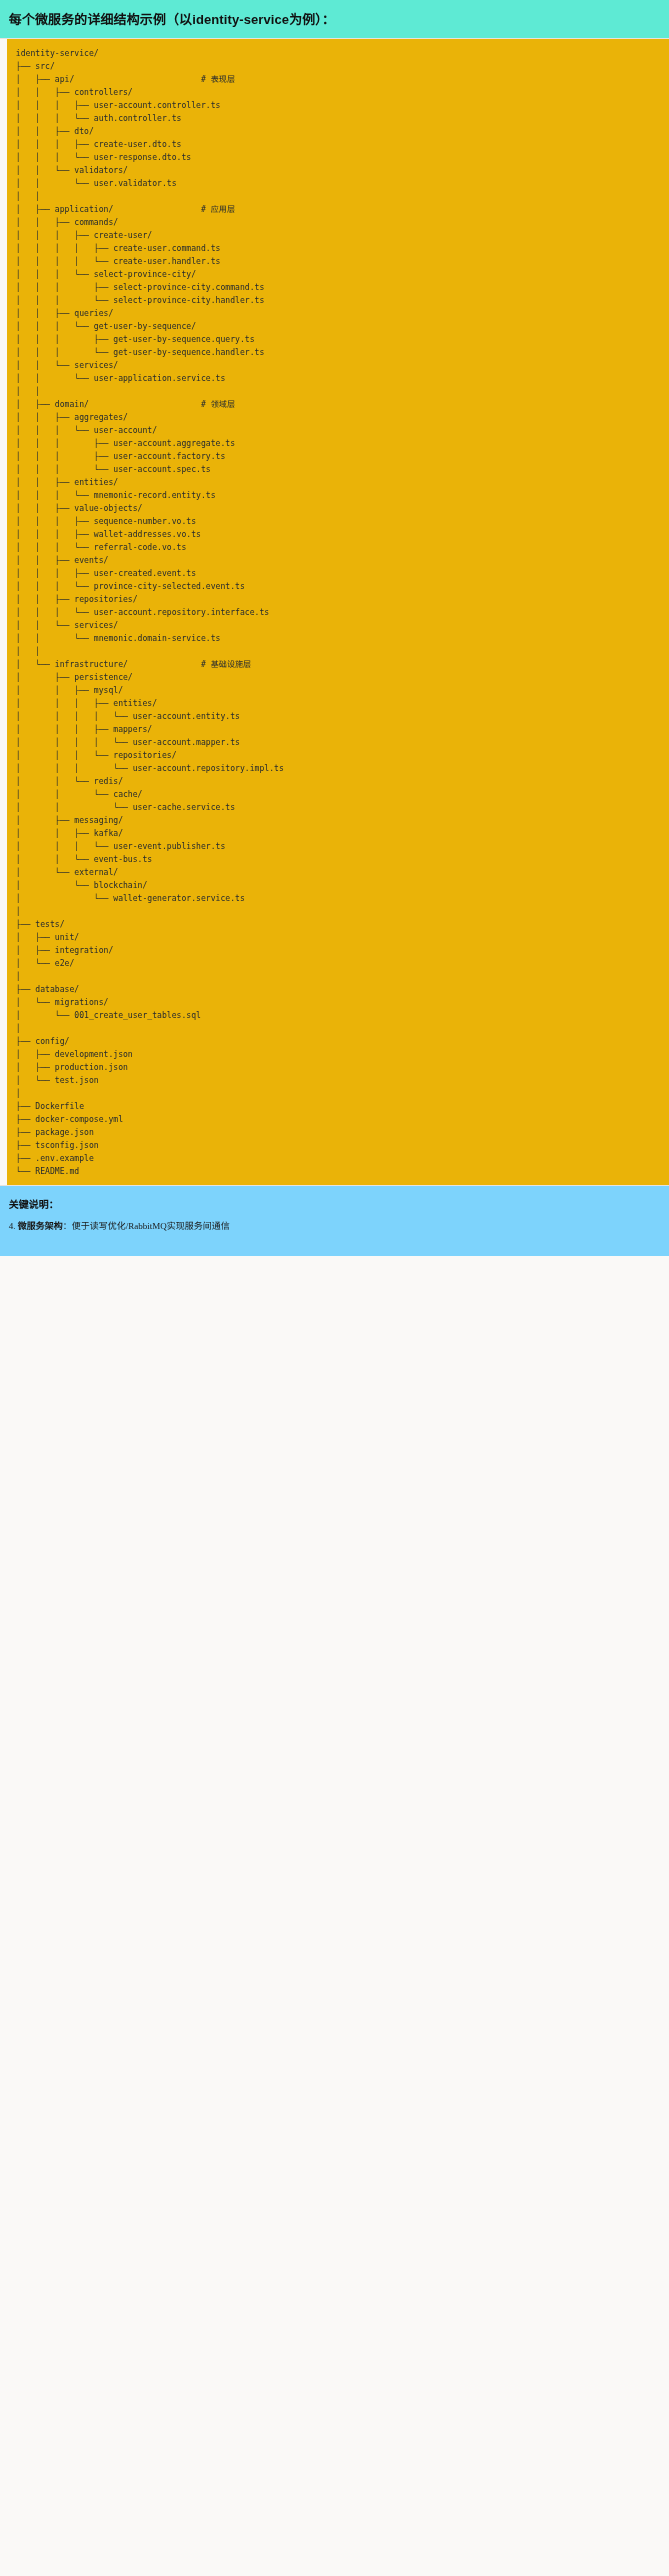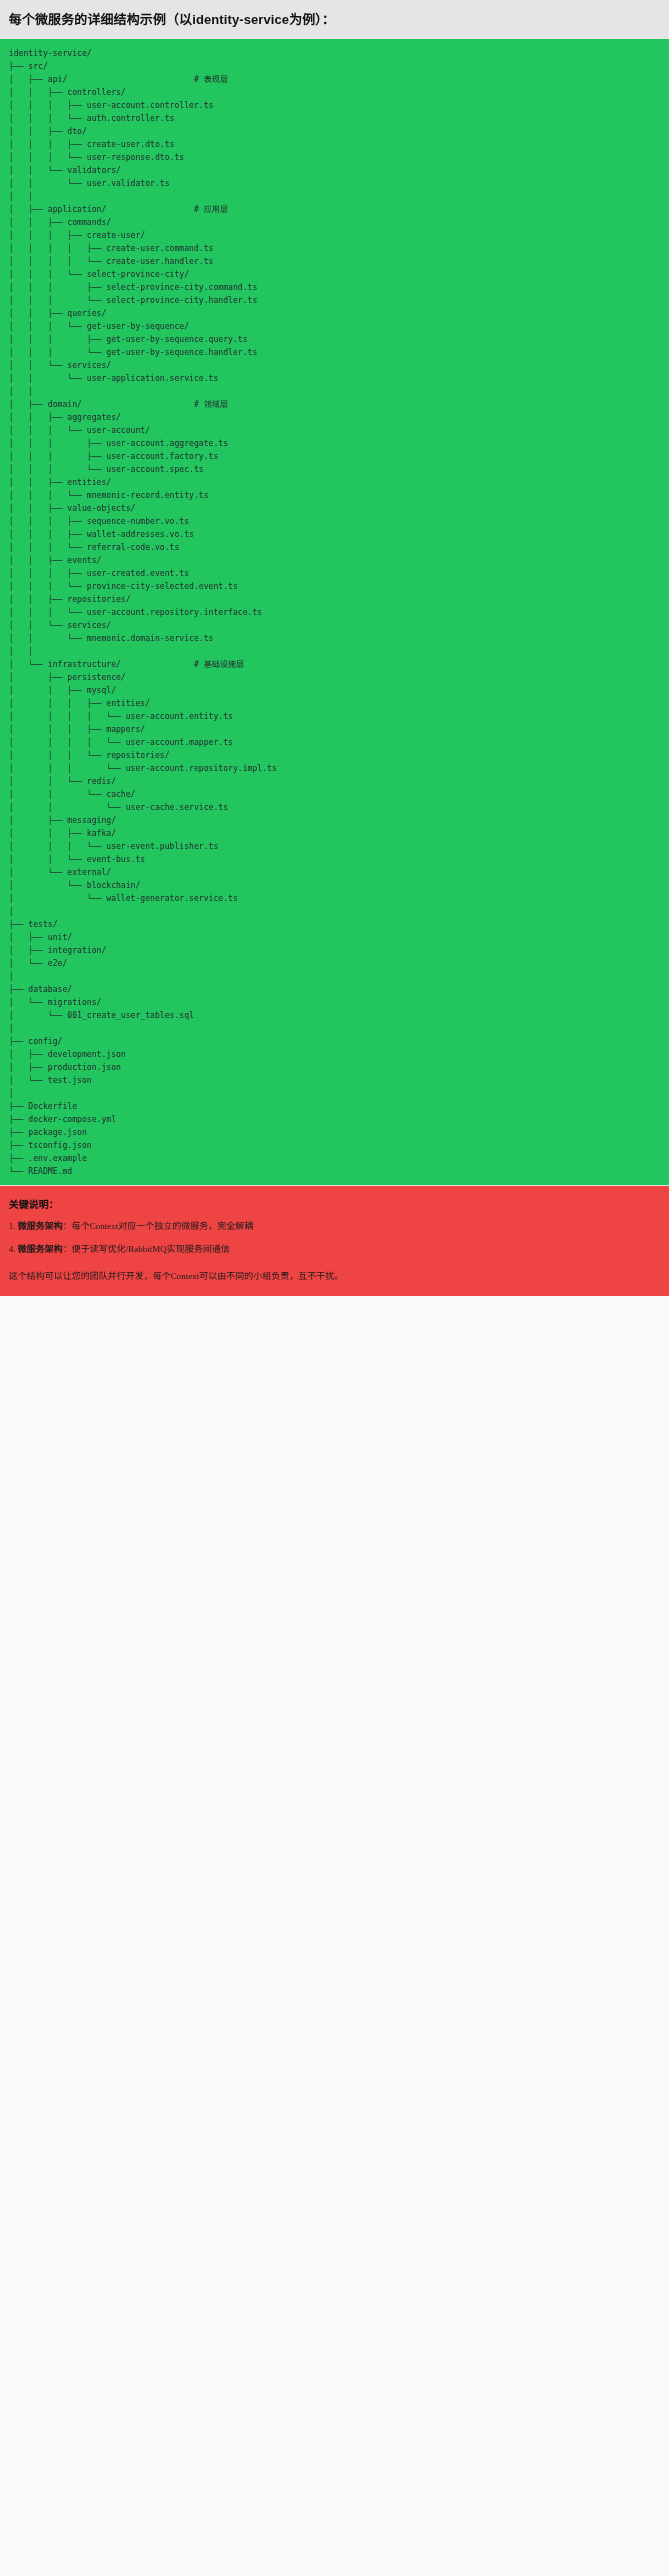--- a/index.html
+++ b/index.html
@@ -12,54 +12,55 @@
     width: 669px;
     font-family: "Liberation Sans", "DejaVu Sans", sans-serif;
     color: #1a1a1a;
     -webkit-font-smoothing: antialiased;
   }
 
   
   .doc-header {
     padding: 11.3px 8.8px 8.8px 8.8px;
     border-bottom: 0.6px solid #e6e3de;
-    background: #e5e5e5;
+    background: #5eead4;
   }
   .doc-title {
     margin: 0;
     font-size: 13px;
     line-height: 1.35;
     font-weight: 700;
     letter-spacing: 0.1px;
     color: #111111;
   }
 
   
   .tree-block {
     padding: 8.8px 8.8px 6.3px 8.8px;
-    background: #22c55e;
+    background: #eab308;
+    margin-left: 7px;
   }
   .tree {
     font-family: "DejaVu Sans Mono", "Liberation Mono", monospace;
     font-size: 8.1px;
     line-height: 13px;
     white-space: pre;
     color: #24292f;
     margin: 0;
     letter-spacing: 0px;
     tab-size: 4;
   }
   .tree .row { display: block; height: 13px; }
   .tree .cmt { color: #24292f; }
 
   
   .notes-block {
     border-top: 0.6px solid #e6e3de;
     padding: 10px 8.8px 12.5px 8.8px;
-    background: #ef4444;
+    background: #7dd3fc;
   }
   .notes-title {
     margin: 0 0 8.8px 0;
     font-size: 10px;
     font-weight: 700;
     color: #111111;
   }
   .notes-list {
     margin: 0;
     padding: 0;
@@ -97,18 +98,16 @@
   <h1 class="doc-title">每个微服务的详细结构示例（以identity-service为例）：</h1>
 </div>
 
 <div class="tree-block">
   <pre class="tree"><span class="row">identity-service/</span><span class="row">├── src/</span><span class="row">│   ├── api/                          <span class="cmt"># 表现层</span></span><span class="row">│   │   ├── controllers/</span><span class="row">│   │   │   ├── user-account.controller.ts</span><span class="row">│   │   │   └── auth.controller.ts</span><span class="row">│   │   ├── dto/</span><span class="row">│   │   │   ├── create-user.dto.ts</span><span class="row">│   │   │   └── user-response.dto.ts</span><span class="row">│   │   └── validators/</span><span class="row">│   │       └── user.validator.ts</span><span class="row">│   │</span><span class="row">│   ├── application/                  <span class="cmt"># 应用层</span></span><span class="row">│   │   ├── commands/</span><span class="row">│   │   │   ├── create-user/</span><span class="row">│   │   │   │   ├── create-user.command.ts</span><span class="row">│   │   │   │   └── create-user.handler.ts</span><span class="row">│   │   │   └── select-province-city/</span><span class="row">│   │   │       ├── select-province-city.command.ts</span><span class="row">│   │   │       └── select-province-city.handler.ts</span><span class="row">│   │   ├── queries/</span><span class="row">│   │   │   └── get-user-by-sequence/</span><span class="row">│   │   │       ├── get-user-by-sequence.query.ts</span><span class="row">│   │   │       └── get-user-by-sequence.handler.ts</span><span class="row">│   │   └── services/</span><span class="row">│   │       └── user-application.service.ts</span><span class="row">│   │</span><span class="row">│   ├── domain/                       <span class="cmt"># 领域层</span></span><span class="row">│   │   ├── aggregates/</span><span class="row">│   │   │   └── user-account/</span><span class="row">│   │   │       ├── user-account.aggregate.ts</span><span class="row">│   │   │       ├── user-account.factory.ts</span><span class="row">│   │   │       └── user-account.spec.ts</span><span class="row">│   │   ├── entities/</span><span class="row">│   │   │   └── mnemonic-record.entity.ts</span><span class="row">│   │   ├── value-objects/</span><span class="row">│   │   │   ├── sequence-number.vo.ts</span><span class="row">│   │   │   ├── wallet-addresses.vo.ts</span><span class="row">│   │   │   └── referral-code.vo.ts</span><span class="row">│   │   ├── events/</span><span class="row">│   │   │   ├── user-created.event.ts</span><span class="row">│   │   │   └── province-city-selected.event.ts</span><span class="row">│   │   ├── repositories/</span><span class="row">│   │   │   └── user-account.repository.interface.ts</span><span class="row">│   │   └── services/</span><span class="row">│   │       └── mnemonic.domain-service.ts</span><span class="row">│   │</span><span class="row">│   └── infrastructure/               <span class="cmt"># 基础设施层</span></span><span class="row">│       ├── persistence/</span><span class="row">│       │   ├── mysql/</span><span class="row">│       │   │   ├── entities/</span><span class="row">│       │   │   │   └── user-account.entity.ts</span><span class="row">│       │   │   ├── mappers/</span><span class="row">│       │   │   │   └── user-account.mapper.ts</span><span class="row">│       │   │   └── repositories/</span><span class="row">│       │   │       └── user-account.repository.impl.ts</span><span class="row">│       │   └── redis/</span><span class="row">│       │       └── cache/</span><span class="row">│       │           └── user-cache.service.ts</span><span class="row">│       ├── messaging/</span><span class="row">│       │   ├── kafka/</span><span class="row">│       │   │   └── user-event.publisher.ts</span><span class="row">│       │   └── event-bus.ts</span><span class="row">│       └── external/</span><span class="row">│           └── blockchain/</span><span class="row">│               └── wallet-generator.service.ts</span><span class="row">│</span><span class="row">├── tests/</span><span class="row">│   ├── unit/</span><span class="row">│   ├── integration/</span><span class="row">│   └── e2e/</span><span class="row">│</span><span class="row">├── database/</span><span class="row">│   └── migrations/</span><span class="row">│       └── 001_create_user_tables.sql</span><span class="row">│</span><span class="row">├── config/</span><span class="row">│   ├── development.json</span><span class="row">│   ├── production.json</span><span class="row">│   └── test.json</span><span class="row">│</span><span class="row">├── Dockerfile</span><span class="row">├── docker-compose.yml</span><span class="row">├── package.json</span><span class="row">├── tsconfig.json</span><span class="row">├── .env.example</span><span class="row">└── README.md</span></pre>
 </div>
 
 <div class="notes-block">
   <h2 class="notes-title">关键说明：</h2>
   <ol class="notes-list">
-      <li><span class="num">1. </span><span class="term">微服务架构</span><span class="desc">：</span><span class="desc">每个Context对应一个独立的微服务，完全解耦</span></li>
       <li><span class="num">4. </span><span class="term">微服务架构</span><span class="desc">：</span><span class="desc">便于读写优化/RabbitMQ实现服务间通信</span></li>
     </ol>
-  <p class="closing">这个结构可以让您的团队并行开发，每个Context可以由不同的小组负责，互不干扰。</p>
 </div>
 
 
 </body></html>

